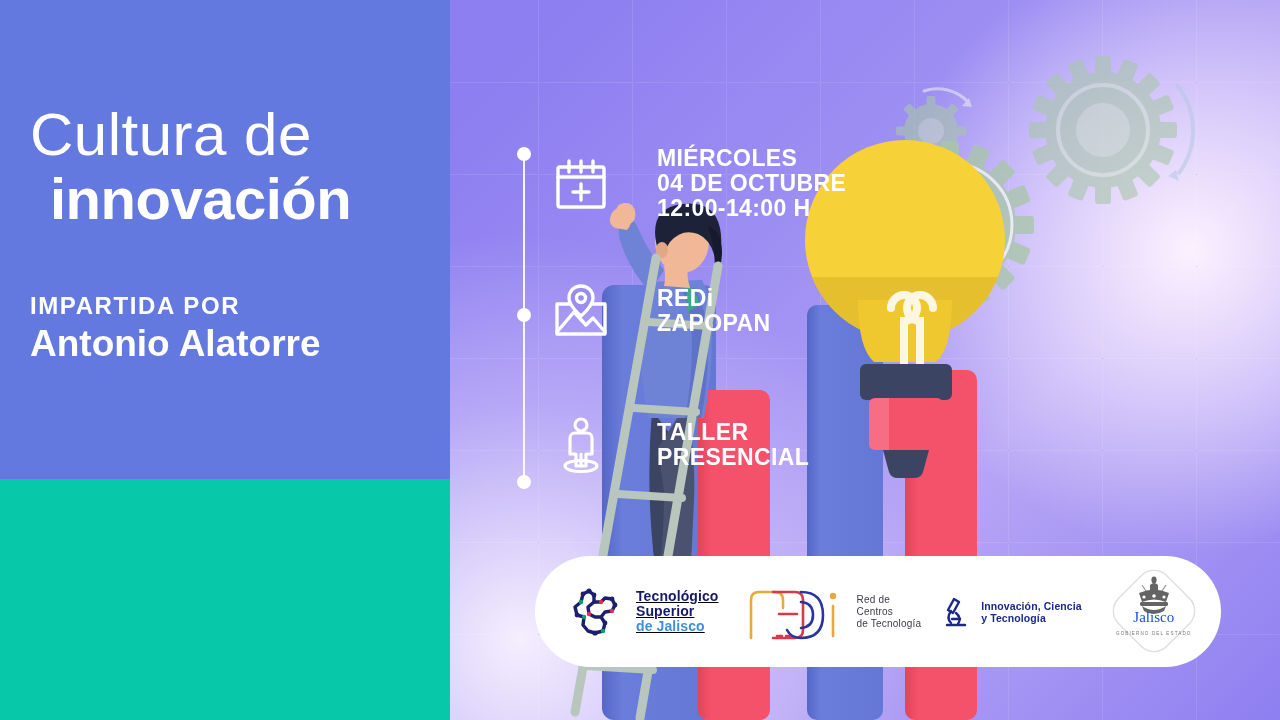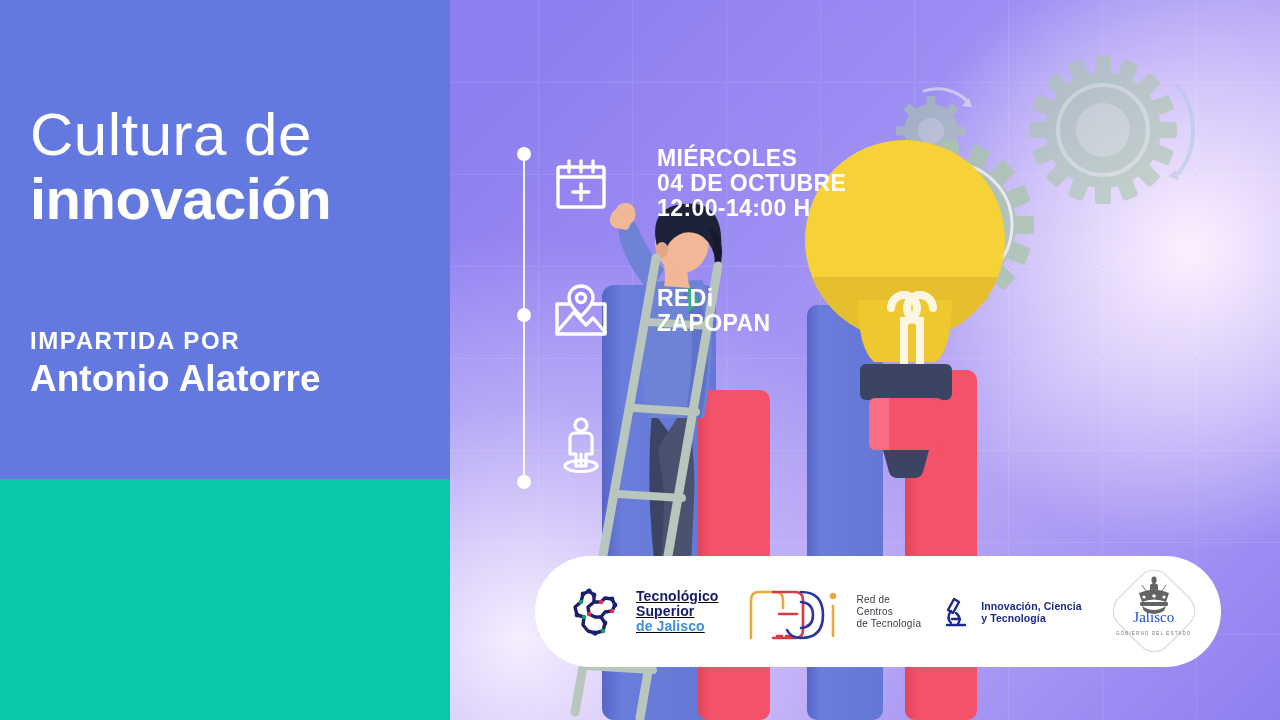--- a/index.html
+++ b/index.html
@@ -48,26 +48,26 @@
   }
 
   .title-wrap { position:absolute; left:30px; top:104px; width:400px; }
   .t-line1 {
     font-size:60px; line-height:62px; color:#ffffff; font-weight:400;
     letter-spacing:0.5px;
   }
   .t-line2 {
     font-size:58px; line-height:66px; color:#ffffff; font-weight:bold;
     letter-spacing:-0.5px;
+    margin-left:20px;
   }
   .sub-wrap { position:absolute; left:30px; top:291px; width:400px; }
   .s-line1 {
     font-size:24px; line-height:30px; color:#ffffff; font-weight:bold;
     letter-spacing:1.6px;
-    margin-top:35px;
   }
   .s-line2 {
     font-size:37px; line-height:46px; color:#ffffff; font-weight:bold;
     letter-spacing:0px;
   }
 
   
   .timeline {
     position:absolute; left:522px; top:145px; width:4px; height:345px;
   }
@@ -344,20 +344,22 @@
 
   <div class="detail-row r3">
     <div class="d-icon">
       <svg width="58" height="58" viewBox="0 0 58 58" fill="none" stroke="#ffffff" stroke-width="3.2" stroke-linecap="round" stroke-linejoin="round">
         <circle cx="29" cy="9" r="6"></circle>
         <path d="M18 22 a5 5 0 0 1 5 -5 h12 a5 5 0 0 1 5 5 v16 h-6 v12 h-10 v-12 h-6 z"></path>
         <line x1="29" y1="38" x2="29" y2="50"></line>
         <ellipse cx="29" cy="50" rx="16" ry="5.5"></ellipse>
       </svg>
     </div>
+    <div class="d-text">TALLER
+PRESENCIAL</div>
   </div>
 
   <div class="footer-card">
 
     <div class="logo-slot logo-tsj">
       <svg width="60" height="62" viewBox="0 0 60 62">
         <g fill="none" stroke="#1b1f6e" stroke-width="3.4" stroke-linecap="round" stroke-linejoin="round">
           <path d="M22 10 L27 14 L27 21 L34 21 L38 17 L45 18 L48 24 L45 30 L38 31 L34 36 L38 42 L36 50 L28 52"></path>
           <path d="M22 10 L16 13 L14 21 L8 26 L10 34 L17 36 L16 44 L21 50 L28 52"></path>
           <path d="M27 21 L21 26 L22 33 L28 36 L34 36"></path>

